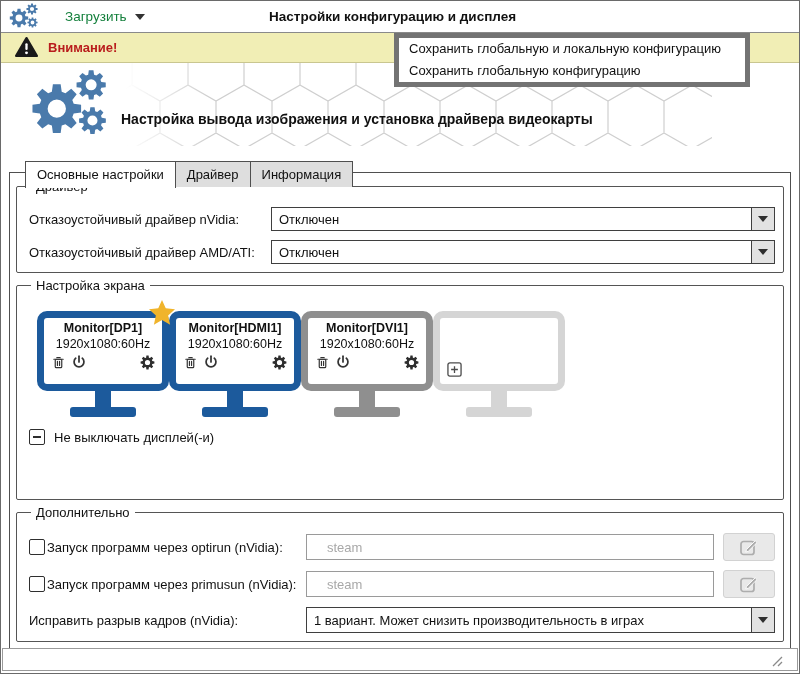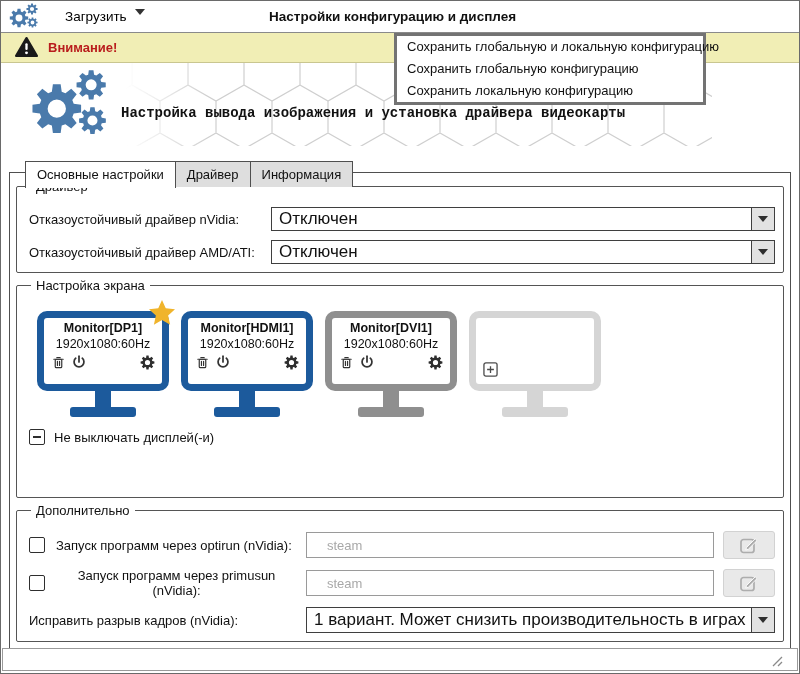--- a/index.html
+++ b/index.html
@@ -3,80 +3,80 @@
 <meta charset="utf-8">
 <style>
   * { box-sizing: border-box; margin: 0; padding: 0; }
   html,body { background:#fff; }
   body { font-family:"Liberation Sans", sans-serif; color:#111; }
   .window { position:relative; width:800px; height:674px; background:#fff; border:1px solid #6a6a6a; overflow:hidden; }
 
   
   .titlebar { position:absolute; left:0; top:0; right:0; height:32px; background:#fff; border-bottom:1px solid #8a8a8a; display:flex; align-items:center; }
   .app-logo { margin-left:8px; }
-  .tb-btn { display:inline-flex; align-items:flex-start; background:none; border:none; font:13.5px "Liberation Sans", sans-serif; color:#000000; margin-left:26px; cursor:pointer; }
+  .tb-btn { display:inline-flex; align-items:center; background:none; border:none; font:13.5px "Liberation Sans", sans-serif; color:#15803d; margin-left:26px; cursor:pointer; }
   .caret { width:0; height:0; border-left:5px solid transparent; border-right:5px solid transparent; border-top:6px solid #333; display:inline-block; margin-left:8px; }
   .tb-title { position:absolute; left:50%; transform:translateX(-53%); font-weight:bold; font-size:13.5px; white-space:nowrap; }
   .tb-right { margin-left:auto; display:flex; align-items:center; gap:20px; margin-right:12px; }
   .tb-right .tb-btn { margin-left:0; }
   .winctl { background:none; border:none; font:16px "Liberation Sans", sans-serif; color:#3a3a3a; cursor:pointer; line-height:1; }
   .winctl.close { font-size:17px; }
 
   
   .banner { position:absolute; left:0; top:32px; right:0; height:30px; background:#f1eeb5; border-bottom:1px solid #c9c690; display:flex; align-items:center; padding-left:14px; gap:10px; }
   .banner-text { font-size:13px; font-weight:bold; color:#b91c1c; }
 
   
-  .save-menu { position:absolute; left:393px; top:32px; width:312px; background:#fff; border:3px solid #737373; z-index:50; }
+  .save-menu { position:absolute; left:393px; top:32px; width:356px; background:#fff; border:5px solid #737373; z-index:50; }
   .save-menu .mi { font-size:13px; padding:3px 10px; line-height:16px; cursor:pointer; white-space:nowrap; }
 
   
   .header { position:absolute; left:0; top:62px; right:0; height:83px; background:#fff; overflow:hidden; }
   .hexbg { position:absolute; left:125px; top:0; opacity:.85; }
   .header-logo { position:absolute; left:28px; top:6px; }
-  .subtitle { position:absolute; left:120px; top:42px; font-size:14px; font-weight:bold; white-space:nowrap;font-family:Liberation Mono, monospace; }
+  .subtitle { position:absolute; left:120px; top:48px; font-size:14px; font-weight:bold; white-space:nowrap; }
 
   
   .tabs { position:absolute; left:24px; top:160px; display:flex; z-index:5; }
   .tab { font-size:13px; padding:5px 11px 4px; background:#dedede; border:1px solid #4f4f4f; border-bottom:none; cursor:pointer; height:26px; }
   .tab + .tab { border-left:none; }
   .tab.active { background:#fff; height:27px; }
 
   
   .content { position:absolute; left:8px; right:8px; top:171px; height:477px; border:1px solid #4f4f4f; background:#fff; padding:6px 6px 6px 6px; display:flex; flex-direction:column; gap:5px; }
   fieldset { border:1px solid #555; border-radius:2px; padding:4px 8px 8px 8px; }
   legend { font-size:13px; padding:0 5px; margin-left:6px; }
   .cbrow { display:flex; align-items:center; gap:9px; margin:8px 0 2px 4px; font-size:13px; cursor:pointer; }
   .cb { width:16px; height:16px; min-width:16px; border:1.6px solid #2e2e2e; border-radius:2px; background:#fff; display:inline-flex; align-items:center; justify-content:center; }
   .cb.checked::after { content:"✓"; font-size:13px; font-weight:bold; color:#111; margin-top:-2px; }
   .cb.indet::after { content:""; width:8px; height:2.5px; background:#2e2e2e; display:block; }
   .formrow { display:flex; align-items:center; margin:9px 0 0 4px; font-size:13px; }
   .formrow .lbl { width:242px; min-width:242px; }
   .combo { flex:1; height:24px; border:1px solid #3f3f3f; background:#fff; display:flex; align-items:stretch; cursor:pointer; }
-  .combo-val { flex:1; font-size:17px; display:flex; align-items:center; padding-left:7px; overflow:hidden; white-space:nowrap;text-align:right; }
+  .combo-val { flex:1; font-size:13px; display:flex; align-items:center; padding-left:7px; overflow:hidden; white-space:nowrap;text-align:right; }
   .combo-btn { width:23px; background:#e2e2e2; border-left:1px solid #3f3f3f; display:flex; align-items:center; justify-content:center; }
   .tri { width:0; height:0; border-left:5px solid transparent; border-right:5px solid transparent; border-top:6px solid #2e2e2e; }
 
   
-  .monrow { display:flex; gap:12px; margin:14px 0 0 12px; }
+  .monrow { display:flex; margin:14px 0 0 12px; }
   .monitor { position:relative; width:132px; cursor:pointer; }
   .mscreen { height:80px; border:7px solid var(--mc); border-radius:10px; background:#fff; padding:3px 6px 0 6px; position:relative; }
   .mneck { width:16px; height:16px; background:var(--mc); margin:0 auto; }
   .mbase { width:66px; height:10px; background:var(--mc); margin:0 auto; border-radius:3px; }
   .mname { font-size:12.5px; font-weight:bold; text-align:center; white-space:nowrap; }
   .mmode { font-size:12.5px; text-align:center; margin-top:2px; white-space:nowrap; }
   .micons { display:flex; align-items:center; gap:5px; margin-top:3px; padding:0 1px; }
   .micons .spacer { flex:1; }
   .ibtn { background:none; border:none; padding:0; cursor:pointer; display:inline-flex; align-items:center; }
   .star-badge { position:absolute; top:-13px; right:-8px; z-index:3; }
   .ghost-add { position:absolute; left:7px; bottom:7px; }
 
   
   .xrow { display:grid; grid-template-columns:268px 1fr 52px; gap:9px; align-items:center; margin:9px 0 0 4px; font-size:13px; }
-  .xrow .cbcell { display:flex; align-items:center; gap:11px; cursor:pointer;text-align:center; }
+  .xrow .cbcell { display:flex; align-items:center; gap:2px; cursor:pointer; }
   .txt { height:26px; border:1px solid #9a9a9a; font:13px "Liberation Sans", sans-serif; padding:0 20px; color:#333; width:100%; }
   .txt::placeholder { color:#a8a8a8; }
   .editbtn { height:28px; width:52px; background:#e9e9e9; border:1px solid #d2d2d2; border-radius:3px; display:flex; align-items:center; justify-content:center; cursor:pointer; }
   .xrow .combo { grid-column:2 / 4; height:26px; }
 
   
   .bottomstrip { position:absolute; left:1px; right:1px; bottom:2px; height:23px; background:#fff; border:1px solid #9a9a9a; }
   .grip { position:absolute; right:14px; bottom:3px; }
 </style>
 </head>
@@ -157,21 +157,20 @@
       <use href="#gear" x="0" y="5" width="20" height="20"></use>
       <use href="#gear" x="17" y="0" width="12" height="12"></use>
       <use href="#gear" x="18" y="14" width="11" height="11"></use>
     </svg>
     <div class="subtitle">Настройка вывода изображения и установка драйвера видеокарты</div>
   </div>
 
   <div class="save-menu">
     <div class="mi">Сохранить глобальную и локальную конфигурацию</div>
     <div class="mi">Сохранить глобальную конфигурацию</div>
-    <div class="mi">Сохранить локальную конфигурацию</div>
   </div>
 
   <div class="tabs">
     <div class="tab active">Основные настройки</div>
     <div class="tab">Драйвер</div>
     <div class="tab">Информация</div>
   </div>
 
   <div class="content">
 

